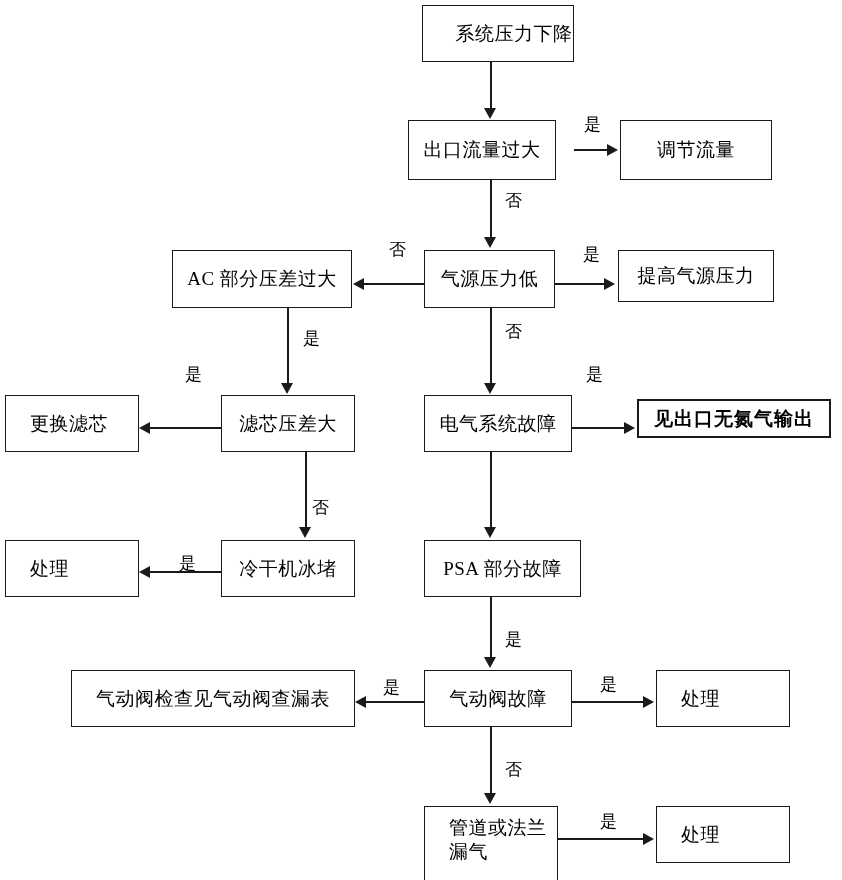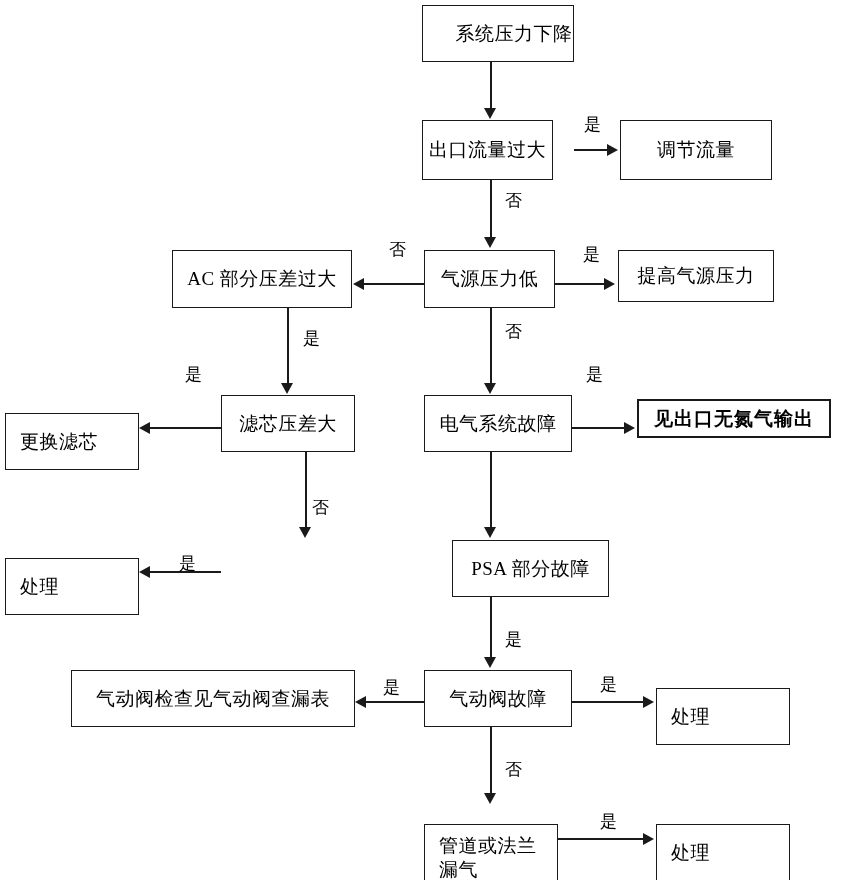--- a/index.html
+++ b/index.html
@@ -22,21 +22,21 @@
     background: #ffffff;
     display: flex;
     align-items: center;
     color: #000000;
     font-size: 19px;
     line-height: 1.25;
     letter-spacing: 0.5px;
     white-space: pre-wrap;
   }
   .node.center { justify-content: center; text-align: center; }
-  .node.left   { justify-content: flex-start; text-align: left; padding-left: 14px; margin-top: 18px; }
+  .node.left   { justify-content: flex-start; text-align: left; padding-left: 24px; }
   .node.bold   { font-weight: bold; border-width: 2px; letter-spacing: 1px; }
   .node.toppad { align-items: flex-start; padding-top: 9px; }
 
   .edge {
     position: absolute;
     background: #1a1a1a;
   }
   .edge.v { width: 2px; }
   .edge.h { height: 2px; }
 
@@ -68,42 +68,43 @@
     white-space: nowrap;
   }
 </style>
 </head>
 <body>
 
 <div id="canvas">
 
   <div class="node center" style="left:422px; top:5px; width:152px; height:57px;padding-left:32px;">系统压力下降</div>
 
-  <div class="node center" style="left:422px; top:120px; width:131px; height:60px;">出口流量过大</div>
+  <div class="node center" style="left:408px; top:120px; width:148px; height:60px;">出口流量过大</div>
 
   <div class="node center" style="left:620px; top:120px; width:152px; height:60px;">调节流量</div>
 
   <div class="node center" style="left:424px; top:250px; width:131px; height:58px;">气源压力低</div>
 
   <div class="node center" style="left:172px; top:250px; width:180px; height:58px;">AC 部分压差过大</div>
 
   <div class="node center" style="left:618px; top:250px; width:156px; height:52px;">提高气源压力</div>
 
   <div class="node center" style="left:221px; top:395px; width:134px; height:57px;">滤芯压差大</div>
 
   <div class="node left" style="left:5px; top:395px; width:134px; height:57px;">更换滤芯</div>
 
   <div class="node center" style="left:424px; top:395px; width:148px; height:57px;text-align:right;">电气系统故障</div>
 
   <div class="node center bold" style="left:637px; top:399px; width:194px; height:39px;">见出口无氮气输出</div>
 
+  <div class="node center" style="left:221px; top:540px; width:134px; height:57px;">冷干机冰堵</div>
 
   <div class="node left" style="left:5px; top:540px; width:134px; height:57px;">处理</div>
 
-  <div class="node center" style="left:424px; top:540px; width:157px; height:57px;margin-left:28px;">PSA 部分故障</div>
+  <div class="node center" style="left:424px; top:540px; width:157px; height:57px;">PSA 部分故障</div>
 
   <div class="node center" style="left:424px; top:670px; width:148px; height:57px;">气动阀故障</div>
 
   <div class="node center" style="left:71px; top:670px; width:284px; height:57px;">气动阀检查见气动阀查漏表</div>
 
   <div class="node left" style="left:656px; top:670px; width:134px; height:57px;">处理</div>
 
   <div class="node left toppad" style="left:424px; top:806px; width:134px; height:84px;">管道或法兰
 漏气</div>
 

